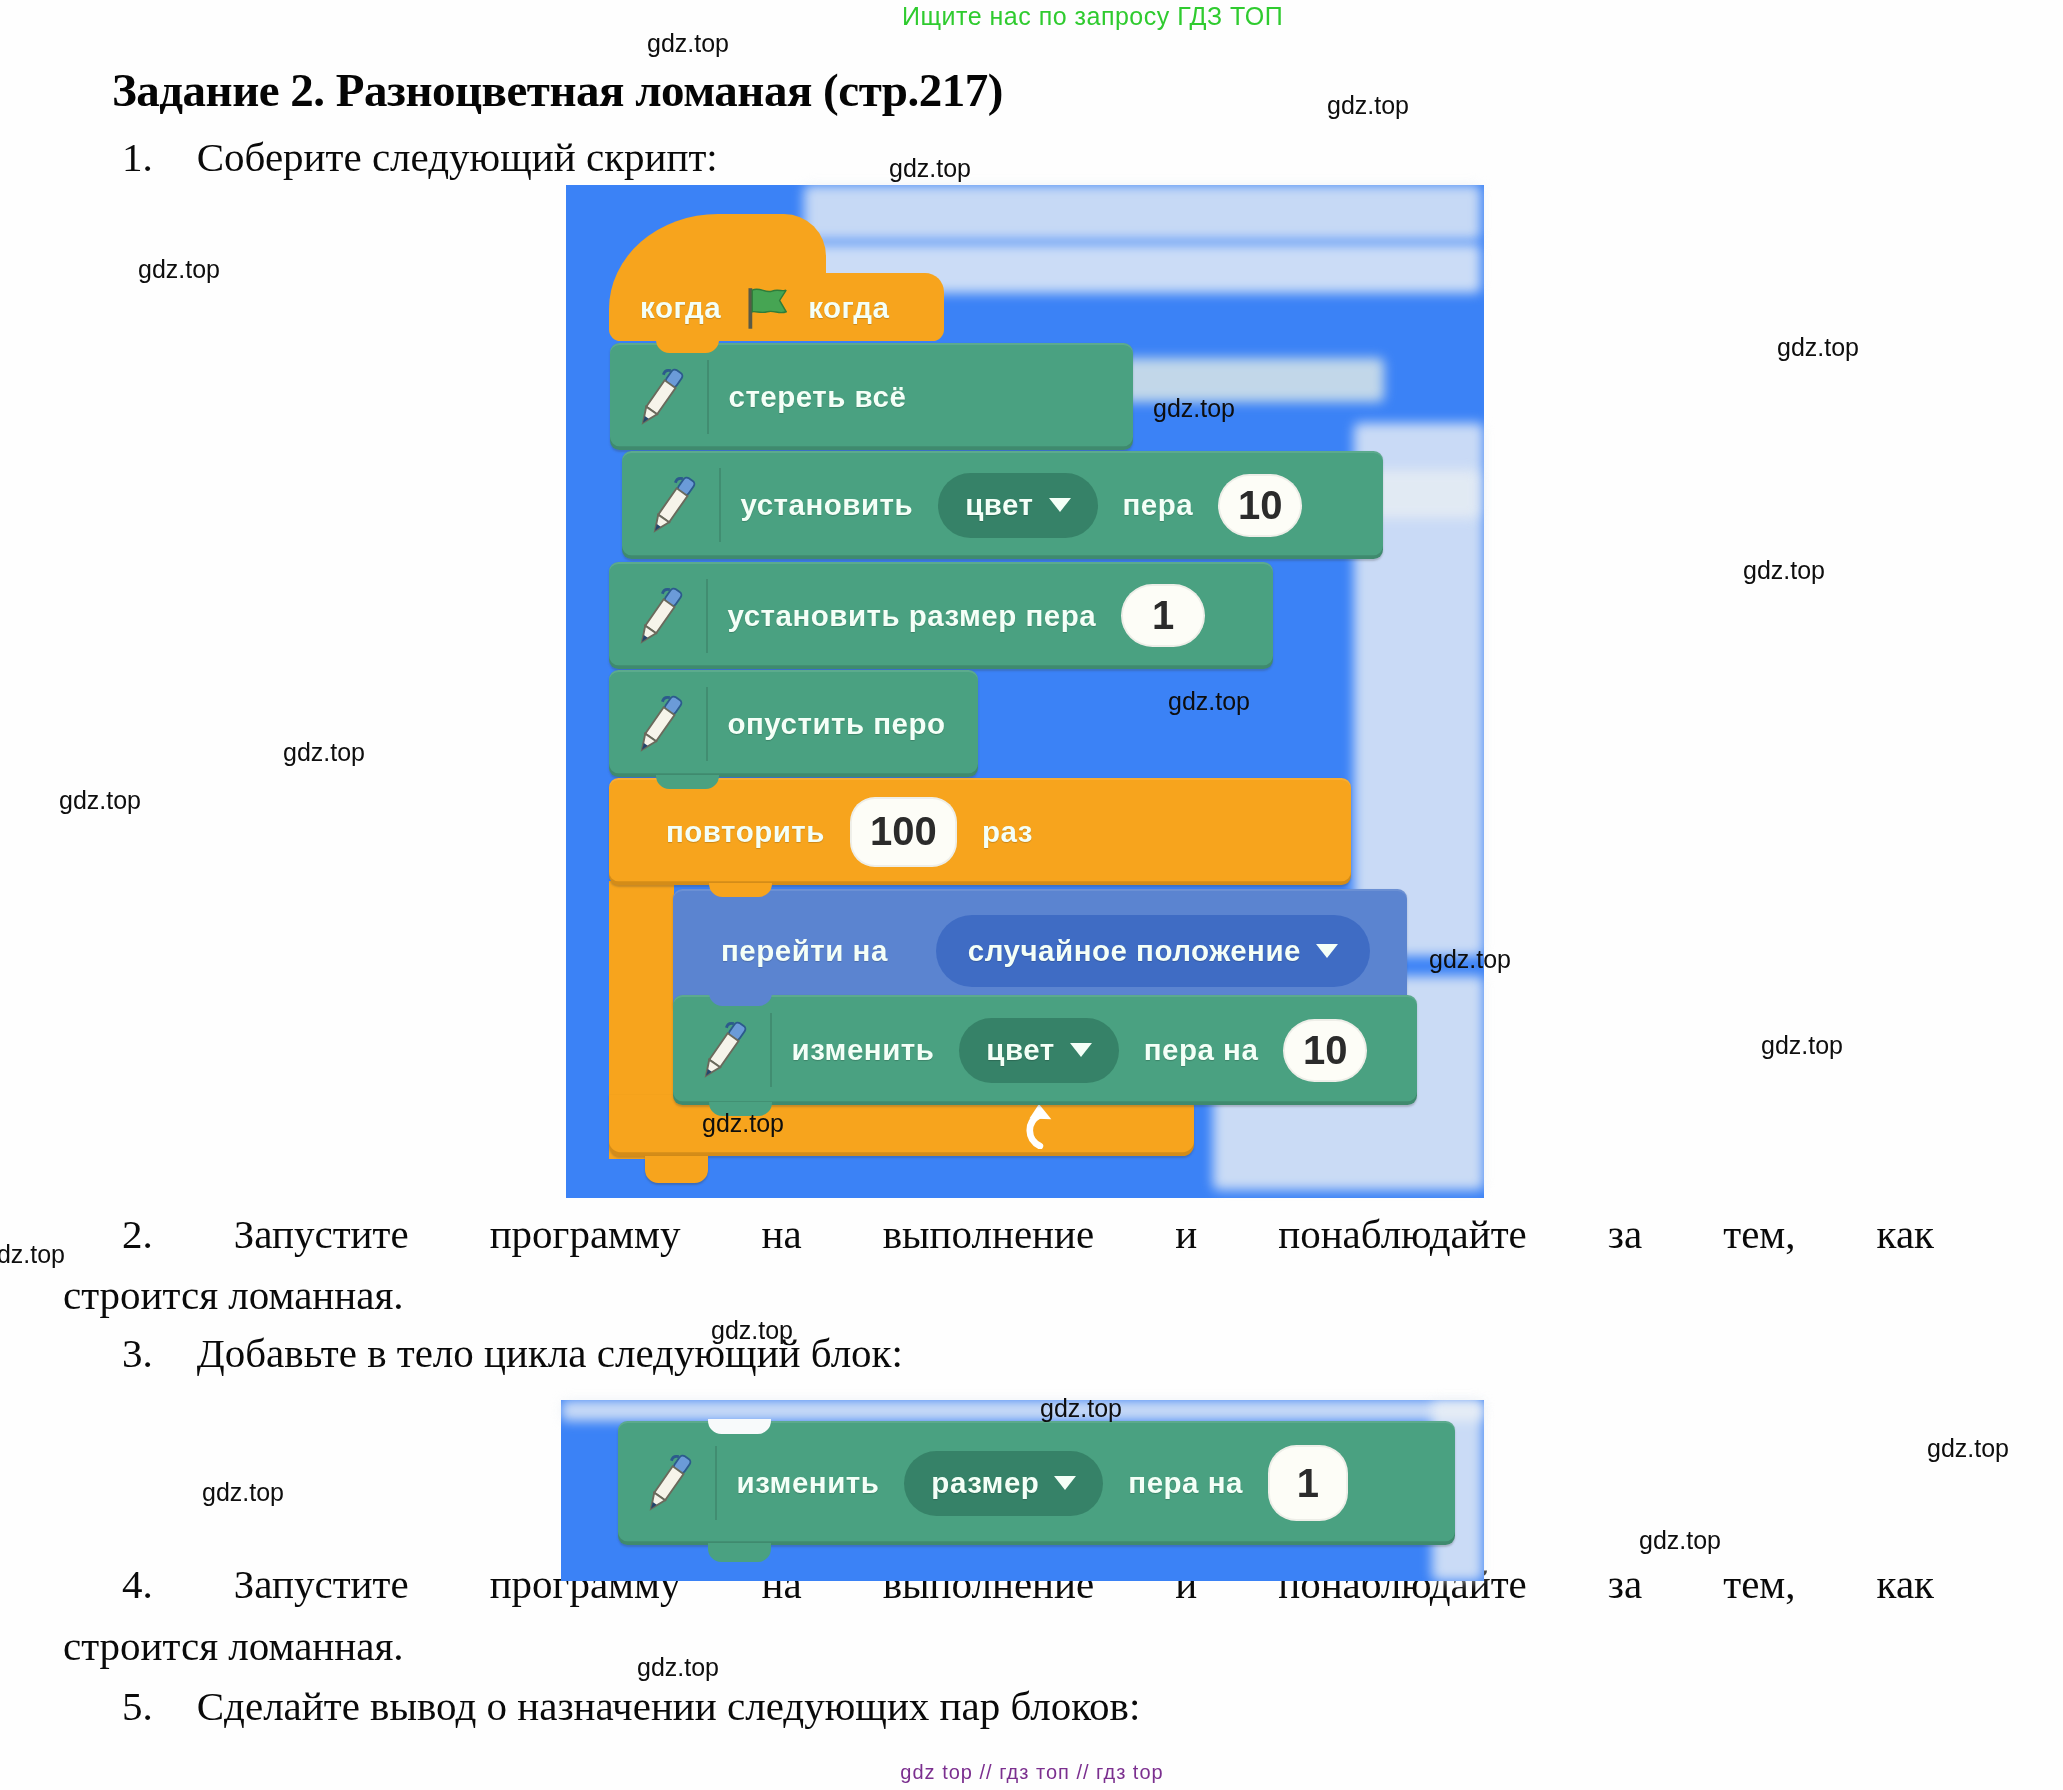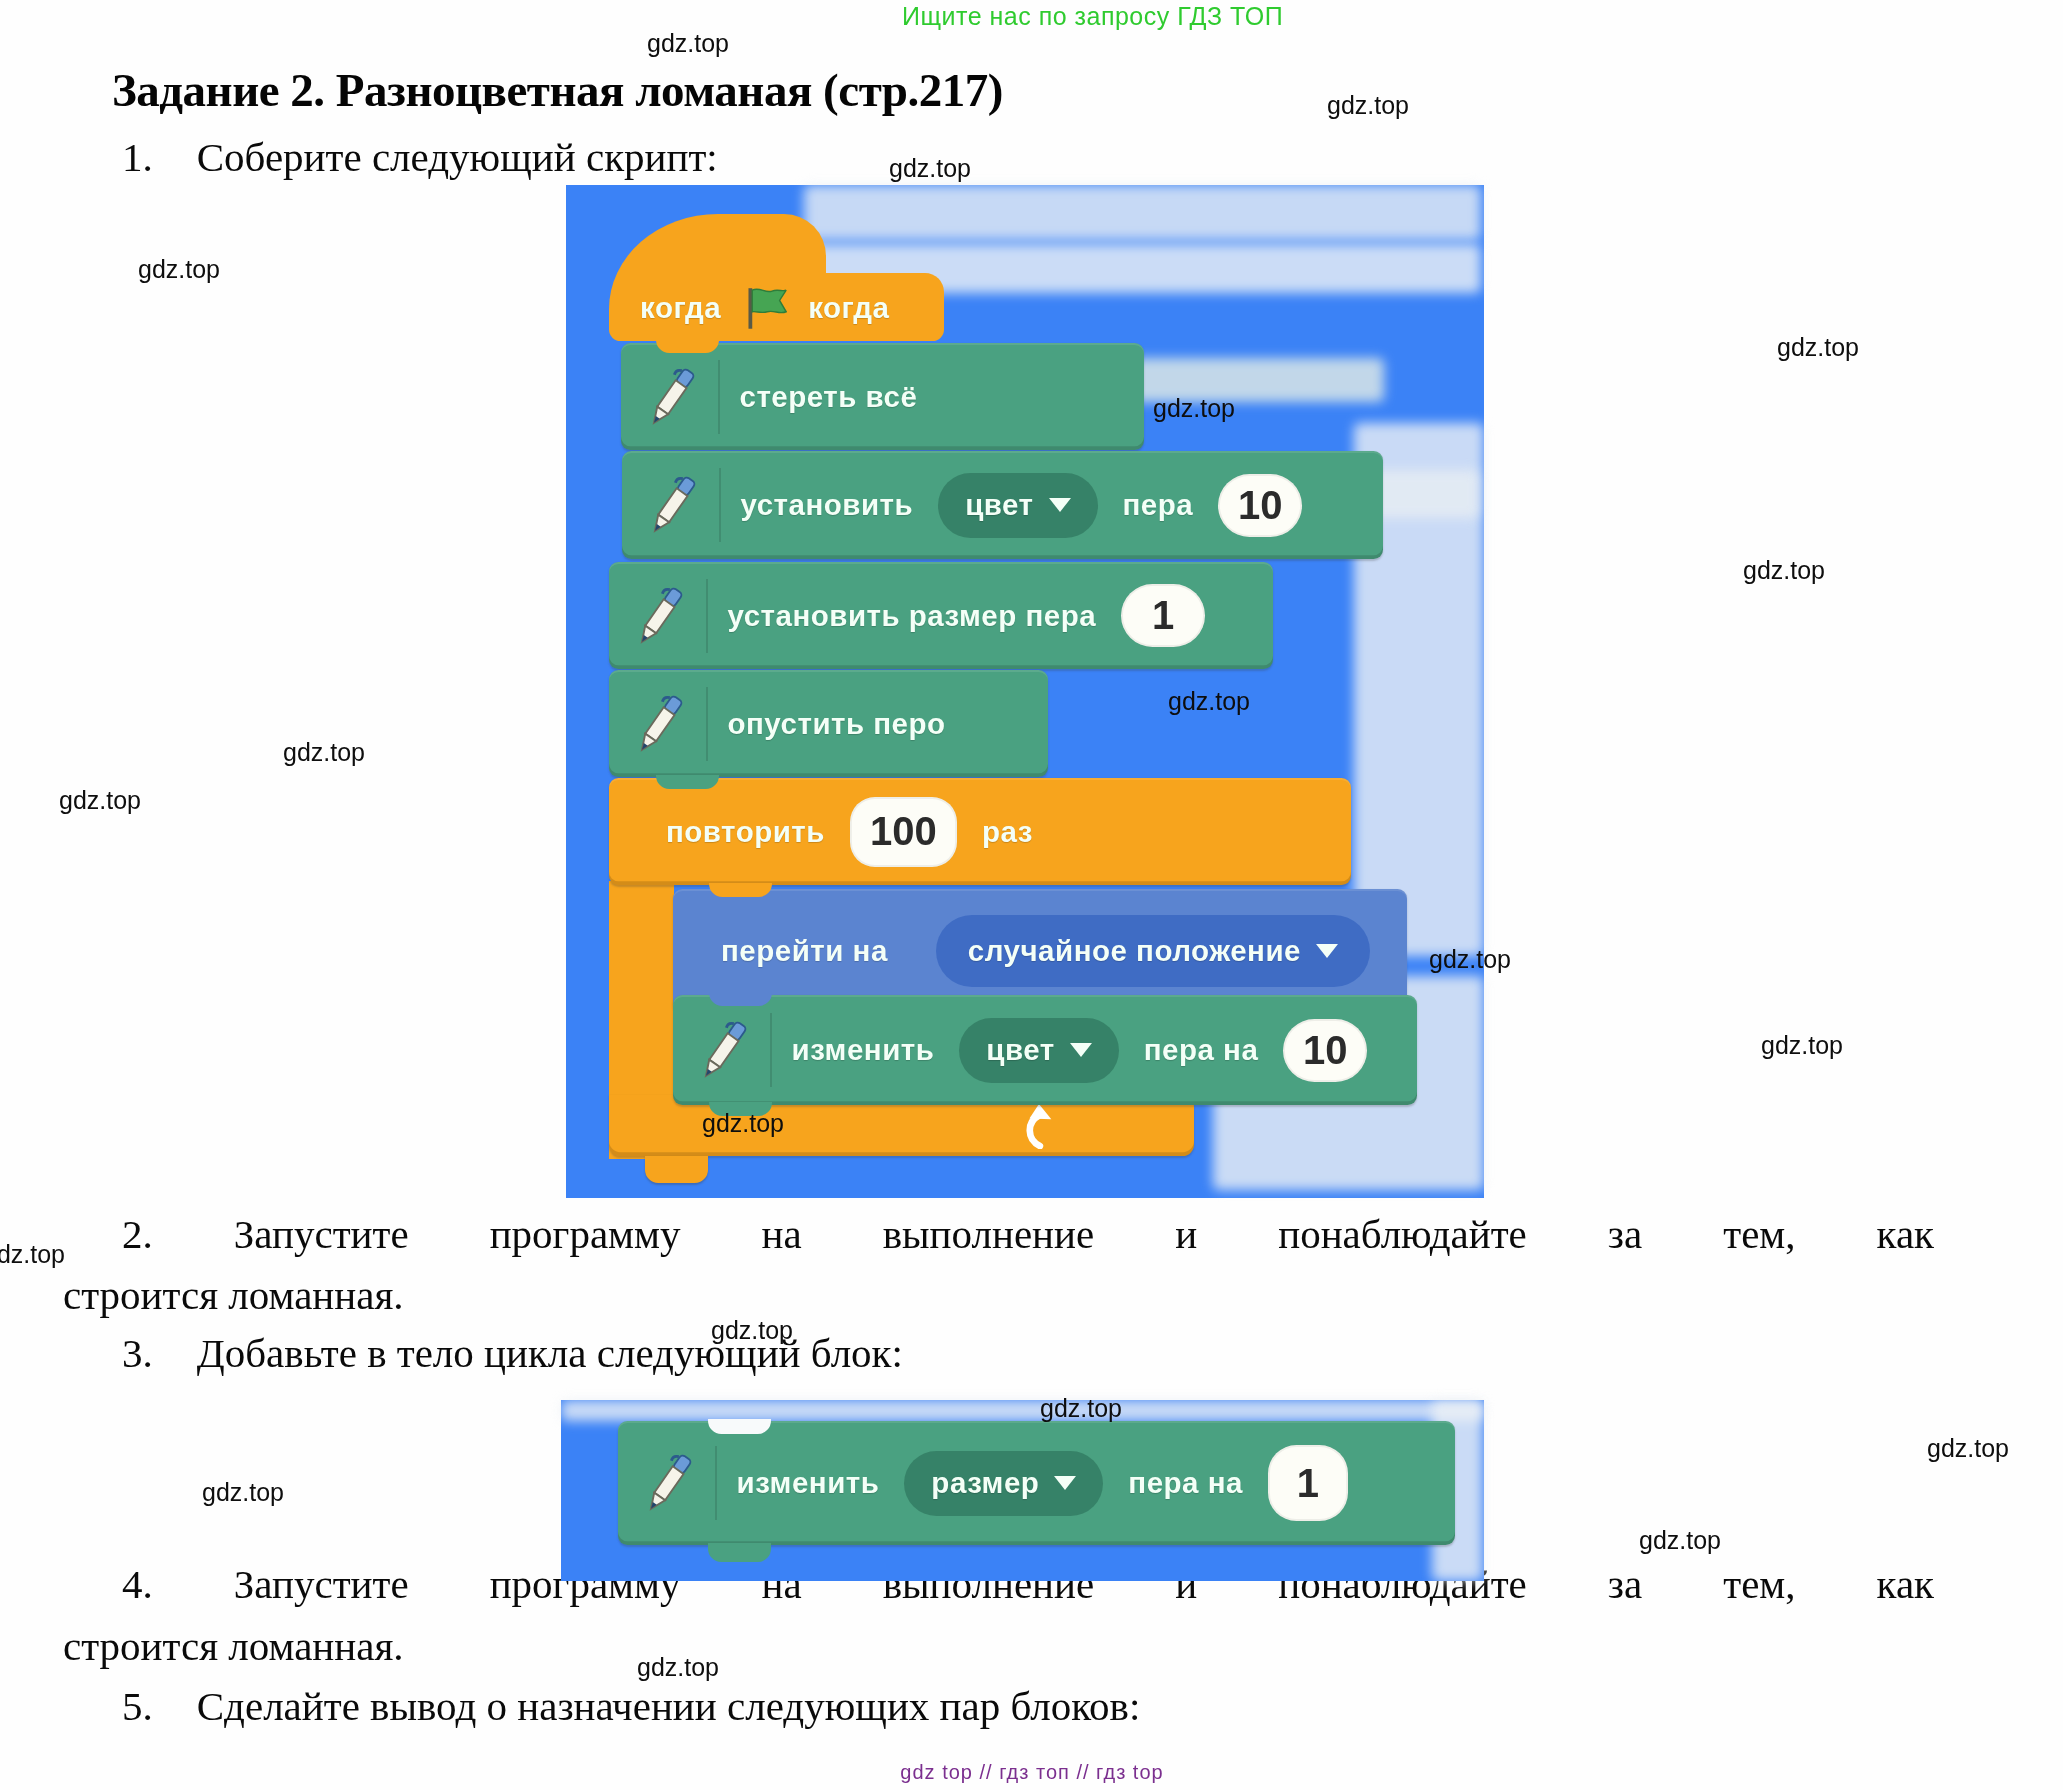--- a/index.html
+++ b/index.html
@@ -120,21 +120,21 @@
     <span style="display:flex;">
       <svg width="49" height="48" viewBox="0 0 52 50">
           <line x1="11" y1="4" x2="11" y2="47" stroke="#5a5a46" stroke-width="4"></line>
           <path d="M13,6 C21,2 27,10 34,7 C40,4.5 46,8 49,6 L42,17 L49,29 C42,32 36,27 29,29 C22,31 17,28 13,29 Z" fill="#46a553" stroke="#2e7d3a" stroke-width="1.5"></path>
         </svg>
     </span>
     <span class="lbl">когда</span>
   </div>
   <div class="bump orange" style="left:90px;top:154px;"></div>
 
-  <div class="abs blk green" style="left:55px;top:158px;width:523px;height:107px;">
+  <div class="abs blk green" style="left:44px;top:158px;width:523px;height:107px;">
     <span style="display:flex;">
         <svg width="55" height="70" viewBox="0 0 58 74">
           <g transform="rotate(35 29 37)">
             <path d="M22 8 q-6 2 -4 8" fill="none" stroke="#2c5a8c" stroke-width="3"></path>
             <rect x="23" y="4" width="13" height="17" rx="4" fill="#6b9bd8" stroke="#2c5a8c" stroke-width="2"></rect>
             <rect x="22.5" y="20" width="14" height="34" fill="#f6f4ea" stroke="#6a6a5c" stroke-width="2"></rect>
             <polygon points="22.5,54 36.5,54 29.5,70" fill="#f6f4ea" stroke="#6a6a5c" stroke-width="2"></polygon>
             <polygon points="27,63 32,63 29.5,70" fill="#24466b"></polygon>
           </g>
         </svg>
@@ -175,21 +175,21 @@
             <polygon points="22.5,54 36.5,54 29.5,70" fill="#f6f4ea" stroke="#6a6a5c" stroke-width="2"></polygon>
             <polygon points="27,63 32,63 29.5,70" fill="#24466b"></polygon>
           </g>
         </svg>
       </span>
     <span class="divider"></span>
     <span class="lbl">установить размер пера</span>
     <span class="pill-num">1</span>
   </div>
 
-  <div class="abs blk green" style="left:43px;top:485px;width:439px;height:107px;">
+  <div class="abs blk green" style="left:43px;top:485px;width:369px;height:107px;">
     <span style="display:flex;">
         <svg width="55" height="70" viewBox="0 0 58 74">
           <g transform="rotate(35 29 37)">
             <path d="M22 8 q-6 2 -4 8" fill="none" stroke="#2c5a8c" stroke-width="3"></path>
             <rect x="23" y="4" width="13" height="17" rx="4" fill="#6b9bd8" stroke="#2c5a8c" stroke-width="2"></rect>
             <rect x="22.5" y="20" width="14" height="34" fill="#f6f4ea" stroke="#6a6a5c" stroke-width="2"></rect>
             <polygon points="22.5,54 36.5,54 29.5,70" fill="#f6f4ea" stroke="#6a6a5c" stroke-width="2"></polygon>
             <polygon points="27,63 32,63 29.5,70" fill="#24466b"></polygon>
           </g>
         </svg>

